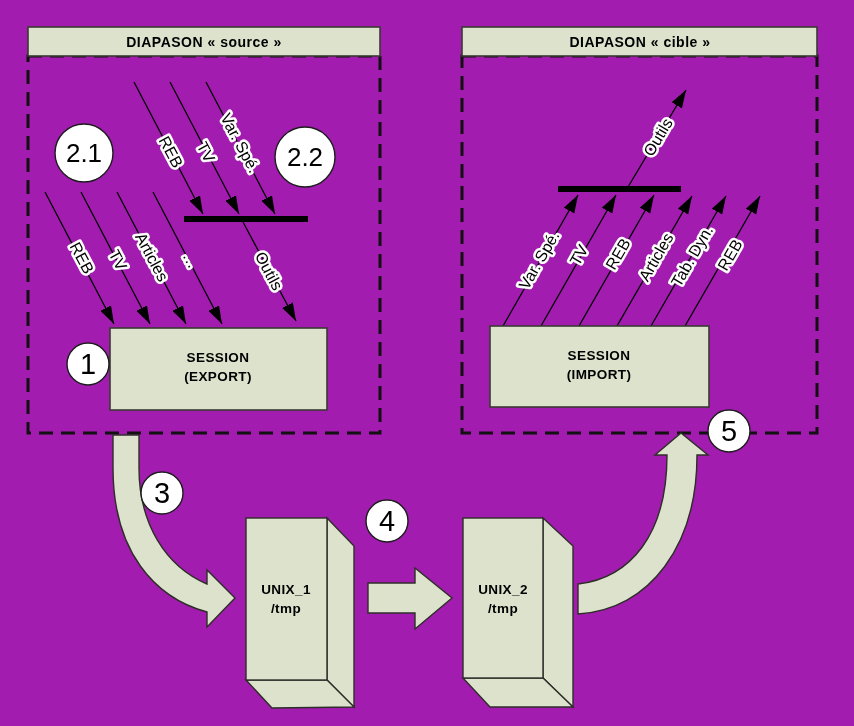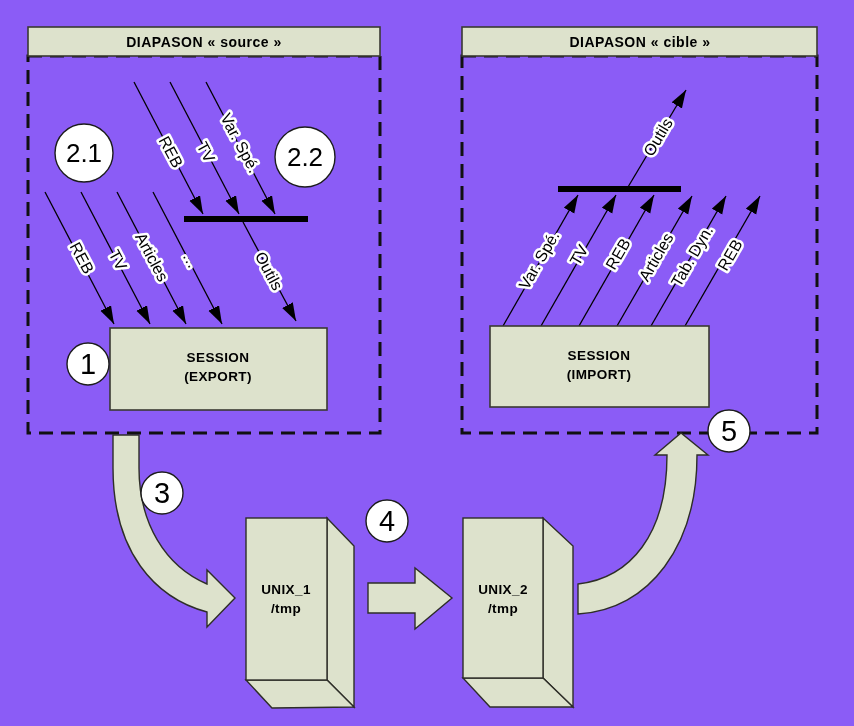--- a/index.html
+++ b/index.html
@@ -1,16 +1,16 @@
 <!DOCTYPE html>
 <html><head>
 <meta charset="utf-8">
 <style>
   html,body{margin:0;padding:0;background:#ffffff;}
-  .stage{position:relative;width:854px;height:726px;background:#8b5cf6;overflow:hidden;}
+  .stage{position:relative;width:854px;height:726px;background:#a21caf;overflow:hidden;}
   svg{display:block;}
   .sage{fill:#dde2cc;stroke:#3a3a32;stroke-width:1.6px;}
   .sage2{fill:#dde2cc;stroke:#2e2e28;stroke-width:1.4px;}
   .dashrect{fill:none;stroke:#111111;stroke-width:3px;stroke-dasharray:14 8;}
   .tline{stroke:#000000;stroke-width:1.3px;fill:none;}
   .bar{stroke:#000000;stroke-width:6px;}
   .circ{fill:#ffffff;stroke:#1c1c1c;stroke-width:1.4px;}
   .alabel{font-family:"Liberation Sans",sans-serif;font-size:16px;fill:#000000;
           text-anchor:middle;paint-order:stroke;stroke:#ffffff;stroke-width:5px;
           stroke-linejoin:round;}

